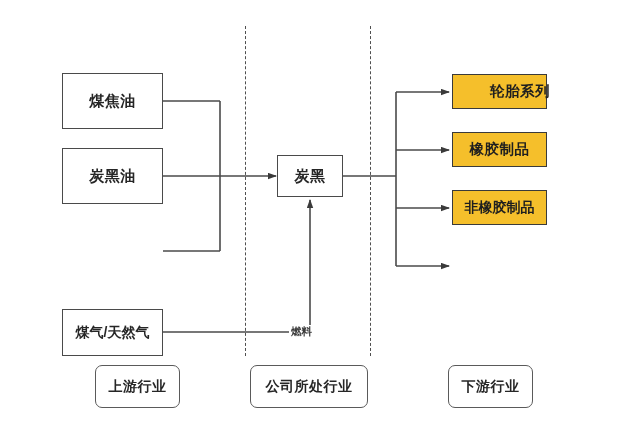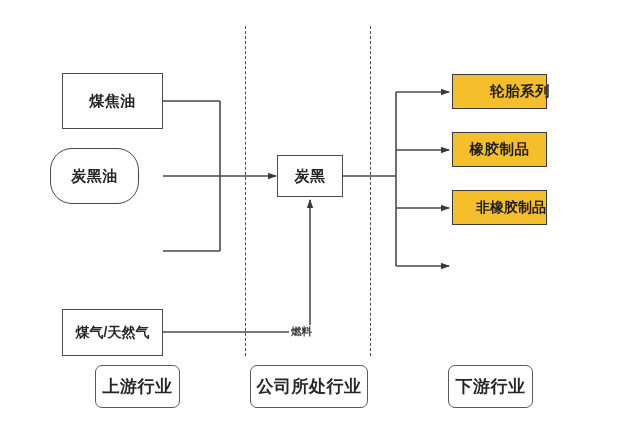--- a/index.html
+++ b/index.html
@@ -50,21 +50,21 @@
     color: #1f1f1f;
   }
   .node-narrow {
     font-size: 14px;
     letter-spacing: 0;
   }
   .node-legend {
     background: #ffffff;
     border: 1.5px solid #5a5a5a;
     border-radius: 7px;
-    font-size: 17px;
+    font-size: 14px;
     color: #262626;
   }
   .fuel-label {
     position: absolute;
     font-size: 10.5px;
     font-weight: bold;
     color: #3a3a3a;
     background: #ffffff;
     padding: 0 2px;
     z-index: 4;
@@ -111,39 +111,39 @@
       <path d="M396,266 L449,266" marker-end="url(#arrow)"></path>
     </g>
   </svg>
 
   <div class="divider" style="left:245px;"></div>
   <div class="divider" style="left:370px;"></div>
 
   <div class="node node-plain" style="left:62px; top:73px; width:101px; height:56px;">
     <span>煤焦油</span>
   </div>
-  <div class="node node-plain" style="left:50px; top:148px; width:89px; height:56px;border-radius:22px;">
+  <div class="node node-plain" style="left:62px; top:148px; width:101px; height:56px;">
     <span>炭黑油</span>
   </div>
   <div class="node node-plain node-narrow" style="left:62px; top:309px; width:101px; height:47px;">
     <span>煤气/天然气</span>
   </div>
 
   <div class="node node-plain" style="left:277px; top:155px; width:66px; height:42px;">
     <span>炭黑</span>
   </div>
   <div class="fuel-label" style="left:289px; top:325px;text-align:right;">燃料</div>
 
   <div class="node node-gold" style="left:452px; top:74px; width:95px; height:35px;padding-left:41px;">
     <span>轮胎系列</span>
   </div>
   <div class="node node-gold" style="left:452px; top:132px; width:95px; height:35px;">
     <span>橡胶制品</span>
   </div>
-  <div class="node node-gold node-narrow" style="left:452px; top:190px; width:95px; height:35px;justify-content:flex-end;">
+  <div class="node node-gold node-narrow" style="left:452px; top:190px; width:95px; height:35px;">
     <span>非橡胶制品</span>
   </div>
 
   <div class="node node-legend" style="left:95px; top:365px; width:85px; height:43px;">
     <span>上游行业</span>
   </div>
   <div class="node node-legend" style="left:250px; top:365px; width:118px; height:43px;">
     <span>公司所处行业</span>
   </div>
   <div class="node node-legend" style="left:448px; top:365px; width:85px; height:43px;">

